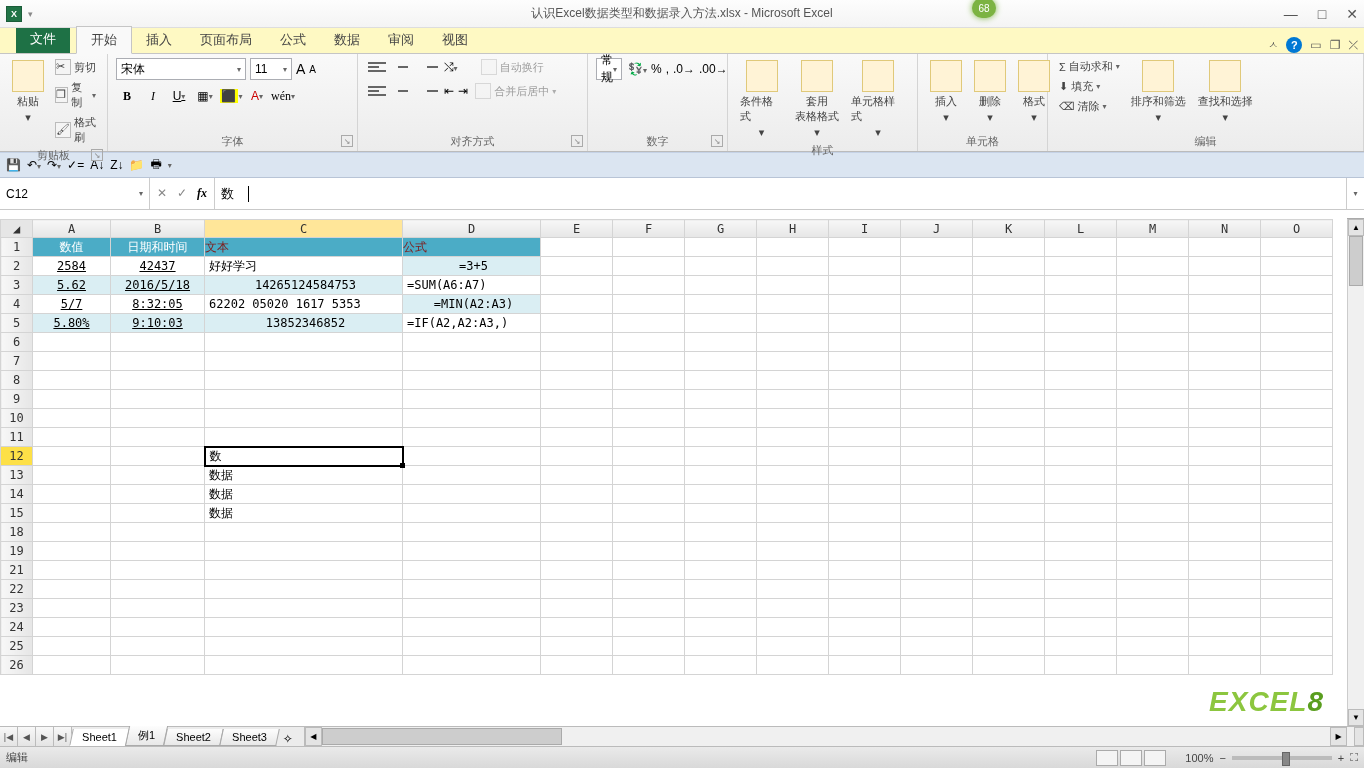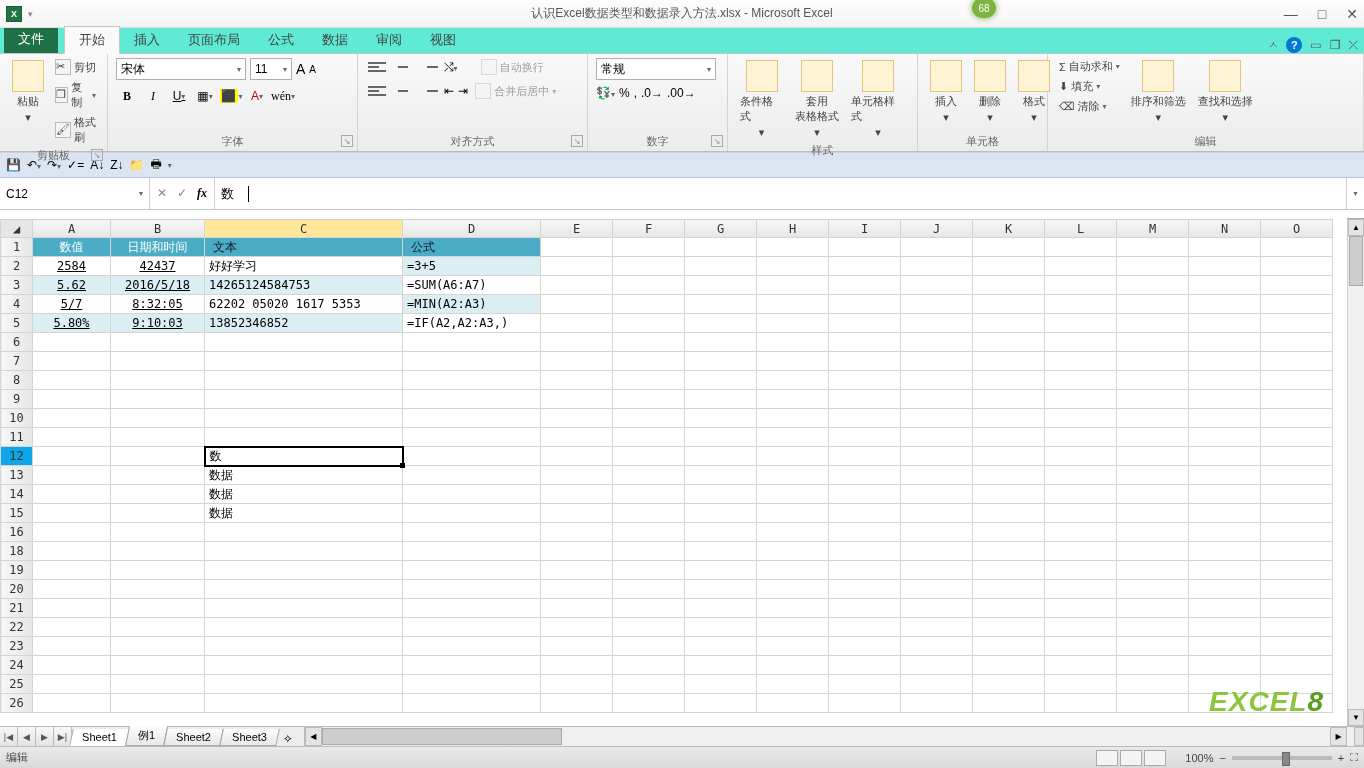--- a/index.html
+++ b/index.html
@@ -6,21 +6,21 @@
 body { width:1364px; height:768px; background:#fff; overflow:hidden; position:relative; font-size:12px; }
 
 
 .titlebar { height:28px; background:linear-gradient(#fdfdfd,#f4f4f4); display:flex; align-items:center; padding:0 6px; border-bottom:1px solid #ddd; position:relative;}
 .titlebar .app-icon { width:16px; height:16px; background:#217346; border:1px solid #1a5c38; margin-right:6px; display:flex; align-items:center; justify-content:center; color:#fff; font-size:9px; font-weight:bold; }
 .titlebar .title { position:absolute; left:50%; transform:translateX(-50%); color:#555; font-size:12px; }
 .titlebar .winbtns { position:absolute; right:6px; display:flex; gap:20px; font-size:14px; color:#555;}
 .badge { position:absolute; left:50%; top:-2px; transform:translateX(290px); background:#7cb342; color:#fff; width:24px; height:20px; border-radius:12px; display:flex; align-items:center; justify-content:center; font-size:10px; box-shadow:0 0 6px #7cb342;}
 
 
-.ribbon-tabs { height:26px; background:#5eead4; display:flex; align-items:flex-end; padding-left:4px; border-bottom:1px solid #c5c5c5;}
+.ribbon-tabs { height:26px; background:#fef9c3; display:flex; align-items:flex-end; padding-left:16px; border-bottom:1px solid #c5c5c5;}
 .ribbon-tab { padding:4px 14px; font-size:13px; color:#444; cursor:pointer; }
 .ribbon-tab.file { background:#1e7145; color:#fff; margin-right:6px; padding:5px 14px;}
 .ribbon-tab.active { background:#f9f9f9; border:1px solid #c5c5c5; border-bottom:1px solid #f9f9f9; position:relative; top:1px; }
 .ribbon-right { margin-left:auto; display:flex; align-items:center; gap:8px; padding-right:6px; color:#555;}
 .help-icon { width:16px; height:16px; background:#0078d4; color:#fff; border-radius:50%; display:flex; align-items:center; justify-content:center; font-size:11px; font-weight:bold;}
 
 
 .ribbon { height:98px; background:linear-gradient(#f9f9f9,#ececec); border-bottom:1px solid #bbb; display:flex; }
 .group { border-right:1px solid #d4d4d4; padding:4px 8px 2px; display:flex; flex-direction:column; justify-content:space-between; }
 .group-label { text-align:center; font-size:11px; color:#666; padding-top:2px; position:relative;}
@@ -67,30 +67,30 @@
 .fbar-expand { width:18px; border-left:1px solid #ccc; display:flex; align-items:center; justify-content:center; font-size:8px; color:#666;}
 
 
 .grid-wrap { position:absolute; top:219px; left:0; right:0; bottom:42px; overflow:hidden; background:#fff;}
 table.grid { border-collapse:collapse; table-layout:fixed; }
 .grid th, .grid td { border:1px solid #d4d4d4; height:19px; font-size:12px; font-family:"SimSun","Consolas",monospace; }
 .grid thead th { background:linear-gradient(#f7f7f7,#e6e6e6); font-weight:normal; color:#333; font-family:"Consolas",monospace; height:18px;}
 .grid .rowhdr { background:linear-gradient(90deg,#f7f7f7,#e6e6e6); text-align:center; width:32px; color:#333; font-family:Consolas,monospace;}
 .grid thead th.corner { background:#e6e6e6; width:32px;}
 .grid thead th.sel-col { background:#ffe699; }
-.grid .rowhdr.sel-row { background:#0ea5e9; }
+.grid .rowhdr.sel-row { background:#fde047; }
 
 .colA{width:78px}.colB{width:94px}.colC{width:198px}.colD{width:138px}
 .colE,.colF,.colG,.colH,.colI,.colJ,.colK,.colL,.colM,.colN,.colO{width:72px}
 
 td.hdr { background:#4bacc6; color:#fff; text-align:center; }
-td.hdr-l { background:#4bacc6; color:#0f172a; padding-left:8px; }
+td.hdr-l { background:#4bacc6; color:#7f1d1d; padding-left:0; }
 td.num { text-align:center;text-decoration:underline; }
 td.txt { padding-left:4px; }
-td.shade { background:#daeef3; }
+td.shade { background:#daeef3;text-align:center; }
 
 td.active-cell { border:2px solid #000; position:relative; padding-left:4px;}
 td.active-cell::after { content:""; position:absolute; right:-3px; bottom:-3px; width:5px; height:5px; background:#000;}
 
 .vscroll { position:absolute; top:219px; right:0; width:17px; bottom:42px; background:#f0f0f0; border-left:1px solid #ccc;}
 .vscroll .up,.vscroll .dn{height:17px;background:#e4e4e4;border:1px solid #bbb;display:flex;align-items:center;justify-content:center;font-size:8px;}
 .vscroll .dn{position:absolute;bottom:0;width:100%;}
 .vscroll .thumb{position:absolute;top:17px;left:1px;right:1px;height:50px;background:#cdcdcd;border:1px solid #aaa;}
 .vsplit{position:absolute; top:218px; right:0; width:17px; height:6px; background:#d0d0d0; border:1px solid #aaa;}
 
@@ -265,21 +265,21 @@
             <div class="small-icon"></div>
             <span>合并后居中</span>
             <span class="drop">▾</span>
           </div>
       </div>
     </div>
     <div class="group-label"><span>对齐方式</span><div class="launcher">↘</div></div>
   </div>
 
   <div class="group" style="width:140px">
-    <div style="display:flex;flex-direction:column;gap:6px">
+    <div style="display:flex;flex-direction:row;gap:6px">
       <div class="numfmt-box">
           <span>常规</span>
           <span class="drop">▾</span>
         </div>
       <div class="grp-row">
         <div class="tb">💱<span class="drop">▾</span></div>
         <div class="tb">%</div>
         <div class="tb">,</div>
         <div class="tb">.0→</div>
         <div class="tb">.00→</div>
@@ -699,75 +699,39 @@
           <td></td>
           <td></td>
           <td></td>
           <td></td>
           <td></td>
           <td></td>
           <td></td>
           <td></td>
         </tr>
     <tr>
-          <td class="rowhdr">16</td>
-          <td></td>
-          <td></td>
-          <td></td>
-          <td></td>
-          <td></td>
-          <td></td>
-          <td></td>
-          <td></td>
-          <td></td>
-          <td></td>
-          <td></td>
-          <td></td>
-          <td></td>
-          <td></td>
-          <td></td>
-        </tr>
-    <tr>
           <td class="rowhdr">18</td>
           <td></td>
           <td></td>
           <td></td>
           <td></td>
           <td></td>
           <td></td>
           <td></td>
           <td></td>
           <td></td>
           <td></td>
           <td></td>
           <td></td>
           <td></td>
           <td></td>
           <td></td>
         </tr>
     <tr>
           <td class="rowhdr">19</td>
-          <td></td>
-          <td></td>
-          <td></td>
-          <td></td>
-          <td></td>
-          <td></td>
-          <td></td>
-          <td></td>
-          <td></td>
-          <td></td>
-          <td></td>
-          <td></td>
-          <td></td>
-          <td></td>
-          <td></td>
-        </tr>
-    <tr>
-          <td class="rowhdr">20</td>
           <td></td>
           <td></td>
           <td></td>
           <td></td>
           <td></td>
           <td></td>
           <td></td>
           <td></td>
           <td></td>
           <td></td>

